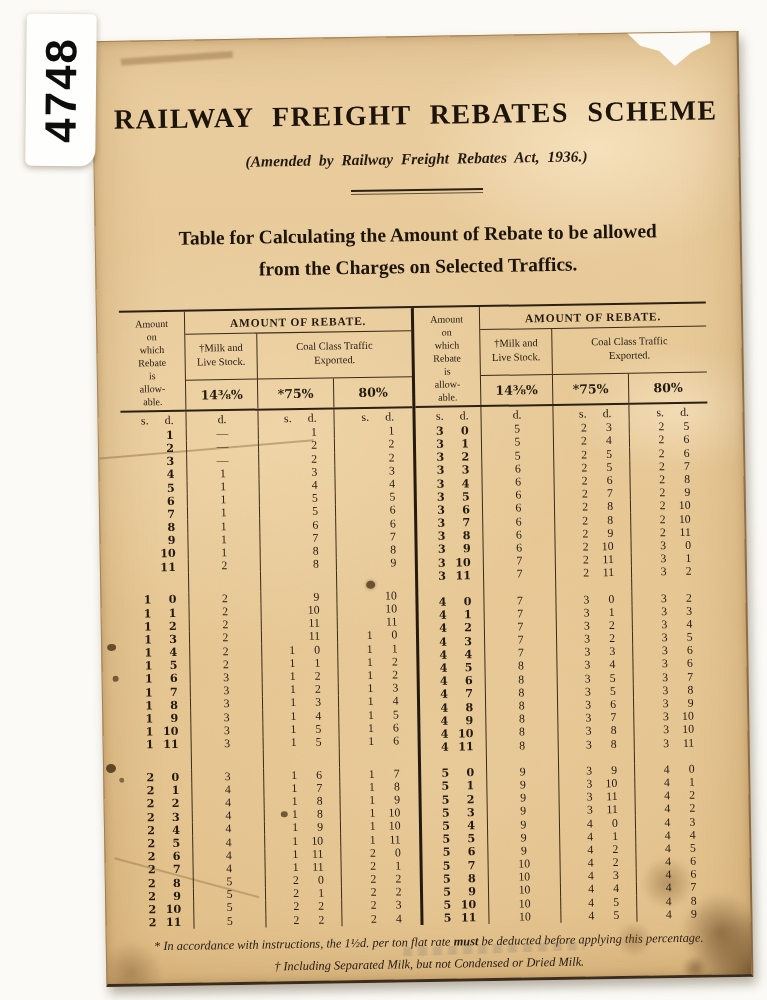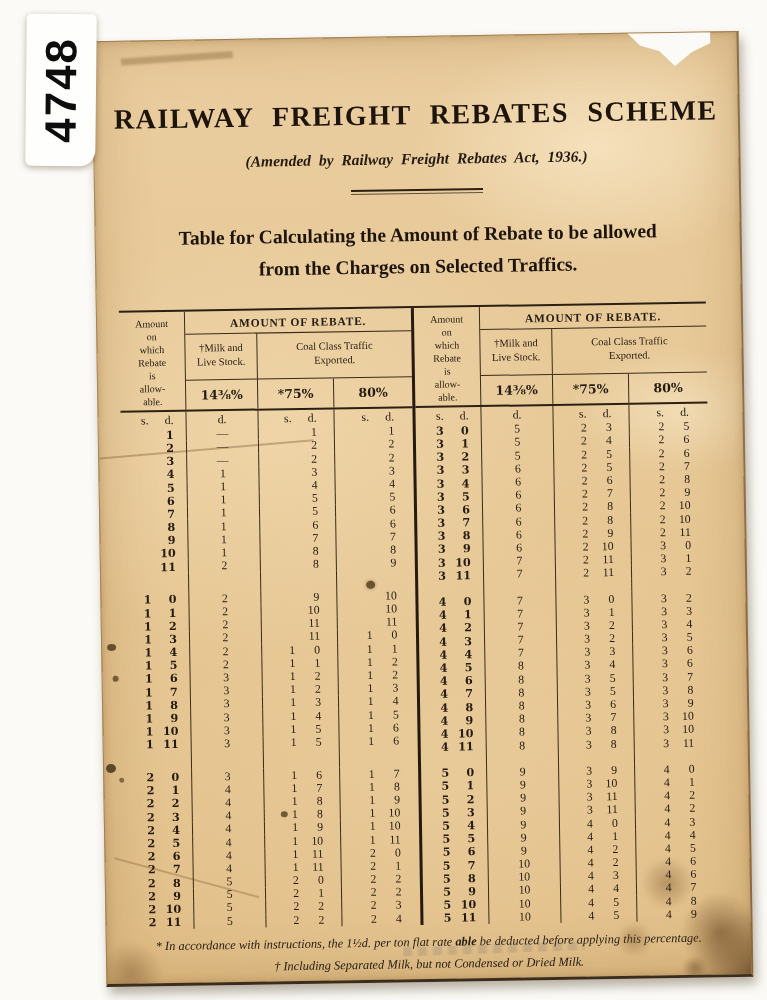--- a/index.html
+++ b/index.html
@@ -1569,20 +1569,20 @@
             <div class="cell c3">
               <span class="sp">4</span>
               <span class="dp">9</span>
             </div>
           </div>
         </div>
     </div>
   </div>
 
   <div class="footnotes">
-    <div class="footnote"><span>* In accordance with instructions, the 1½d. per ton flat rate </span><span class="em">able</span><span> be deducted before applying this percentage.</span></div>
+    <div class="footnote"><span>* In accordance with instructions, the 1½d. per ton flat rate </span><span class="em">must</span><span> be deducted before applying this percentage.</span></div>
     <div class="footnote">† Including Separated Milk, but not Condensed or Dried Milk.</div>
   </div>
 </div>
 
 <div class="ref-label">
   <span>4748</span>
 </div>
 
 </body></html>

